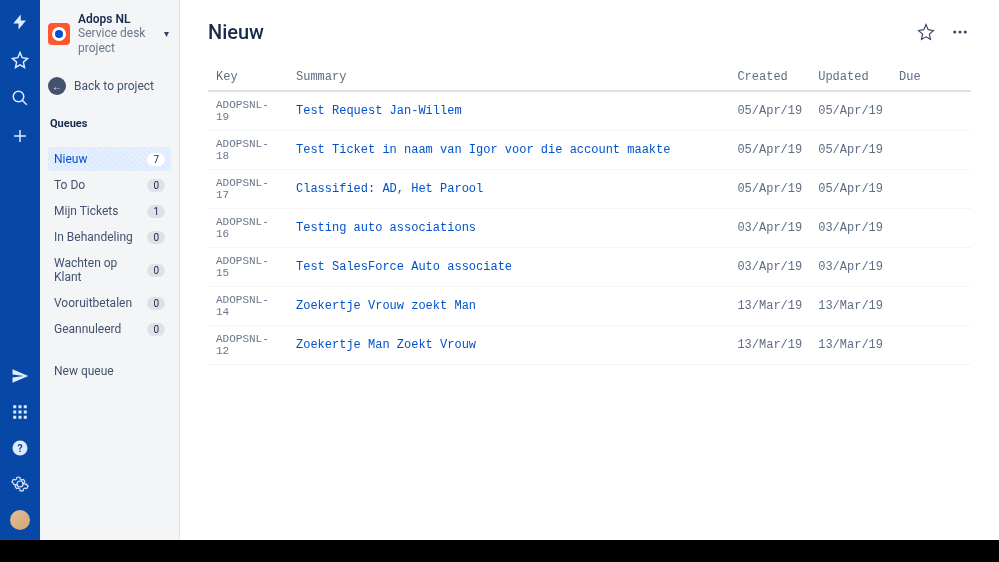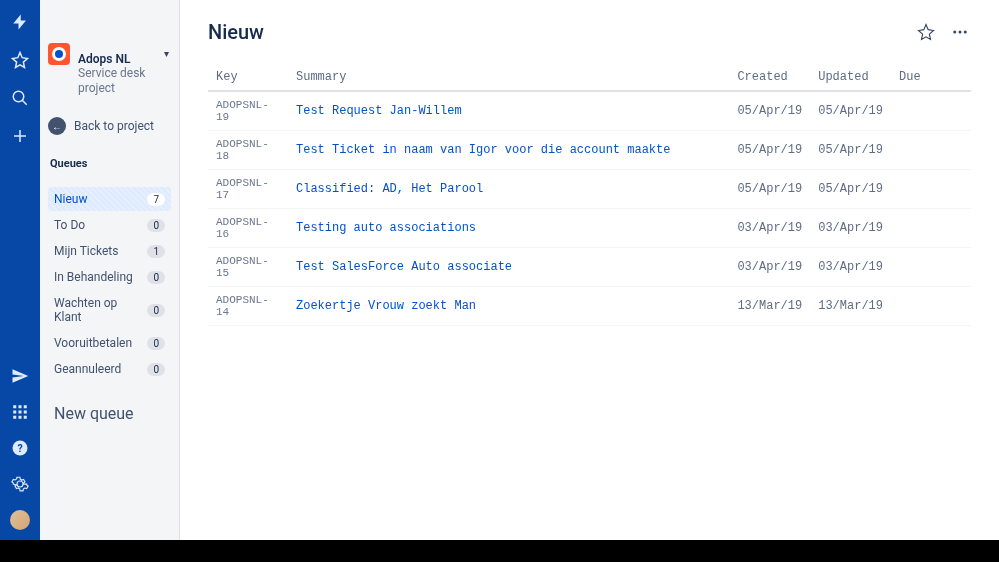--- a/index.html
+++ b/index.html
@@ -14,37 +14,37 @@
 .rail-icon { width: 20px; height: 20px; display: flex; align-items: center; justify-content: center; cursor: pointer; }
 .rail-icon svg { width: 18px; height: 18px; fill: #DEEBFF; }
 .avatar-mini { width: 20px; height: 20px; border-radius: 50%; background: linear-gradient(135deg,#e0c098,#d4a574); }
 
 
 .sidebar { width: 140px; background: #F4F5F7; border-right: 1px solid #DFE1E6; padding: 12px 8px; display: flex; flex-direction: column; }
 .project-header { display: flex; align-items: center; gap: 8px; margin-bottom: 18px; cursor: pointer; }
 .project-logo { width: 22px; height: 22px; border-radius: 4px; background: #FF5630; display: flex; align-items: center; justify-content: center; position: relative; }
 .project-logo::before { content: ''; position: absolute; width: 14px; height: 14px; border-radius: 50%; background: #fff; }
 .project-logo::after { content: ''; position: absolute; width: 8px; height: 8px; border-radius: 50%; background: #0052CC; }
-.project-info { flex: 1; line-height: 1.2; margin-top: 40px; }
+.project-info { flex: 1; line-height: 1.2; }
 .project-name { font-size: 12px; font-weight: 600; color: #172B4D; }
 .project-type { font-size: 12px; color: #6B778C; }
 .chevron-down { color: #344563; font-size: 10px; margin-right: 2px; }
 
 .back-link { display: flex; align-items: center; gap: 8px; padding: 4px 0; margin-bottom: 18px; cursor: pointer; color: #42526E; font-size: 12px; }
 .back-arrow-circle { width: 18px; height: 18px; border-radius: 50%; background: #42526E; display: flex; align-items: center; justify-content: center; color: #fff; font-size: 10px; }
 
 .section-title { font-size: 11px; font-weight: 700; color: #172B4D; margin-bottom: 17px; padding-left: 2px; }
 
 .queue-list { display: flex; flex-direction: column; gap: 2px; }
 .queue-item { display: flex; align-items: center; justify-content: space-between; padding: 5px 6px; border-radius: 3px; cursor: pointer; font-size: 12px; color: #42526E; }
 .queue-item.selected { background: repeating-linear-gradient(45deg, #DEEBFF, #DEEBFF 2px, #E6EFFC 2px, #E6EFFC 4px); color: #0052CC; }
 .queue-count { font-size: 10px; background: #DFE1E6; color: #172B4D; border-radius: 8px; padding: 1px 6px; min-width: 14px; text-align: center; }
 .queue-item.selected .queue-count { background: #fff; }
 
-.new-queue { margin-top: 18px; padding: 5px 6px; font-size: 16px; color: #42526E; cursor: pointer; }
+.new-queue { margin-top: 18px; padding: 5px 6px; font-size: 12px; color: #42526E; cursor: pointer; }
 
 
 .main { flex: 1; padding: 20px 28px; overflow: auto; }
 .main-header { display: flex; align-items: center; margin-bottom: 20px; }
 .page-title { font-size: 20px; font-weight: 500; color: #172B4D; }
 .main-actions { margin-left: auto; display: flex; gap: 12px; align-items: center; }
 .action-icon { width: 22px; height: 22px; display: flex; align-items: center; justify-content: center; cursor: pointer; color: #344563; }
 
 table { width: 100%; border-collapse: collapse; font-family: Liberation Mono, monospace; }
 thead th { text-align: left; font-weight: 400; font-size: 12px; color: #5E6C84; padding: 6px 8px; border-bottom: 2px solid #DFE1E6; }
@@ -234,17 +234,24 @@
             <td>03/Apr/19</td>
             <td></td>
           </tr>
           <tr>
             <td class="key-cell">ADOPSNL-14</td>
             <td class="summary-cell"><a>Zoekertje Vrouw zoekt Man</a></td>
             <td>13/Mar/19</td>
             <td>13/Mar/19</td>
             <td></td>
           </tr>
+          <tr>
+            <td class="key-cell">ADOPSNL-12</td>
+            <td class="summary-cell"><a>Zoekertje Man Zoekt Vrouw</a></td>
+            <td>13/Mar/19</td>
+            <td>13/Mar/19</td>
+            <td></td>
+          </tr>
         </tbody>
     </table>
   </div>
 </div>
 <div class="bottom-bar"></div>
 
 </body></html>

